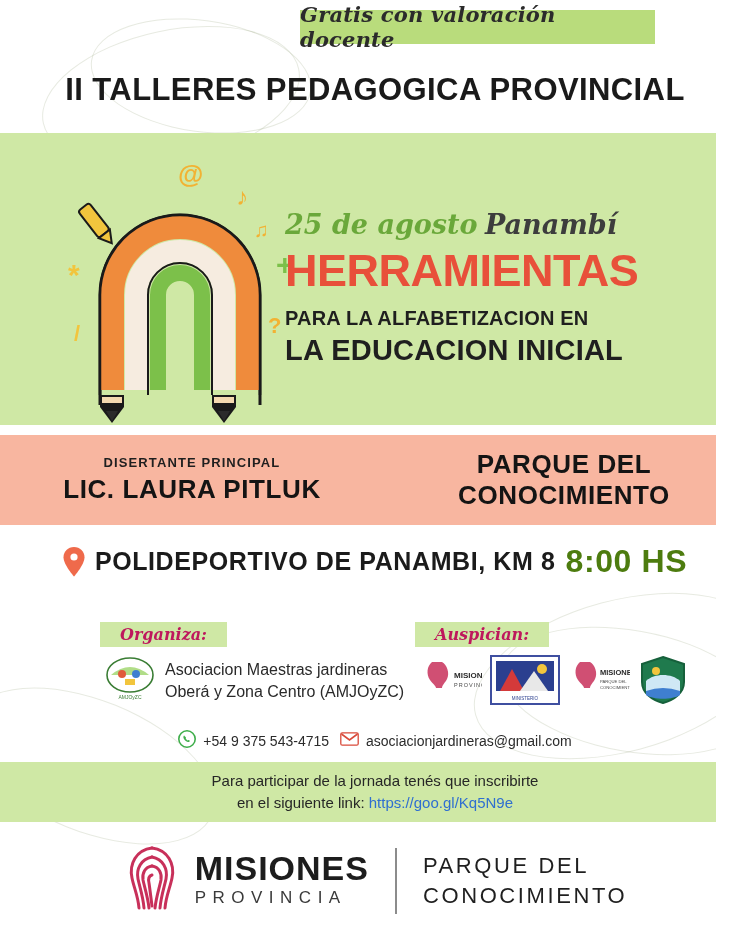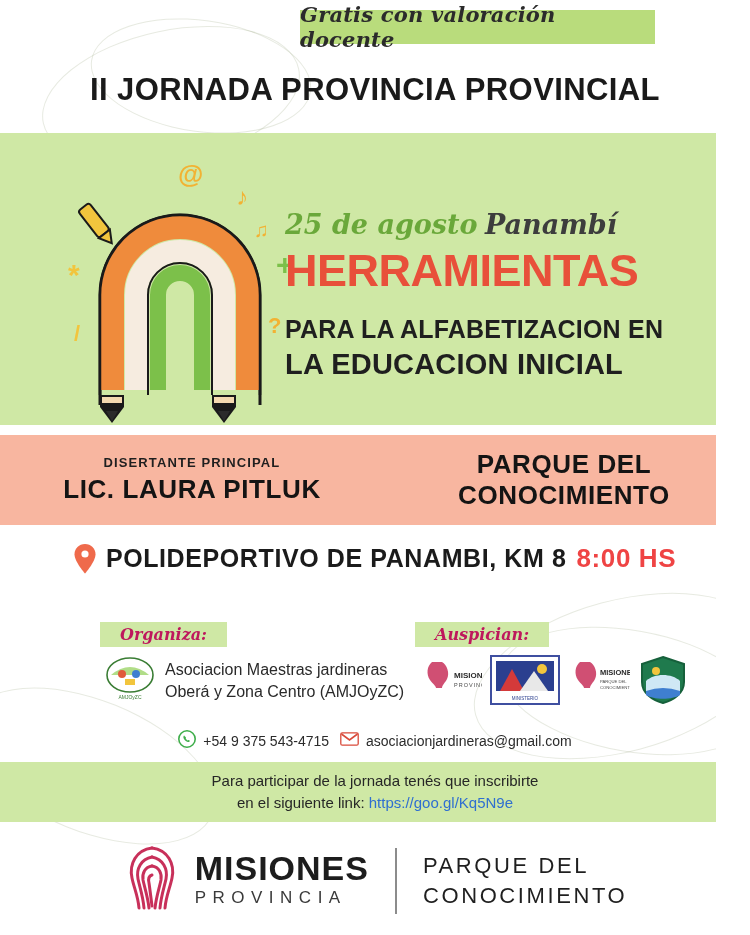--- a/index.html
+++ b/index.html
@@ -113,26 +113,26 @@
   }
   .headline {
     font-size: 45px;
     font-weight: bold;
     color: #e8503a;
     letter-spacing: -0.5px;
     line-height: 1.05;
     margin-top: 6px;
   }
   .subline {
-    font-size: 25px;
+    font-size: 20px;
     font-weight: bold;
     color: #1f1f1f;
     letter-spacing: 0.2px;
     line-height: 1.25;
-    margin-top: 20px;
+    margin-top: 12px;
   }
   .subline2 {
     font-size: 29px;
     font-weight: bold;
     color: #1f1f1f;
     letter-spacing: 0.2px;
     line-height: 1.2;
     margin-top: 2px;
   }
 
@@ -182,23 +182,23 @@
     height: 30px;
     position: relative;
   }
   .venue-text {
     font-size: 25px;
     font-weight: bold;
     color: #1b1b1b;
     letter-spacing: 0.6px;
   }
   .venue-time {
-    font-size: 26px;
-    font-weight: bold;
-    color: #ef4444;
+    font-size: 32px;
+    font-weight: bold;
+    color: #4d7c0f;
     letter-spacing: 0.6px;
   }
 
   
   .organiza-label, .auspician-label {
     position: absolute;
     background: #cfe8a5;
     font-family: "DejaVu Serif", serif;
     font-style: italic;
     font-weight: bold;
@@ -321,21 +321,21 @@
   <div class="watermark wm1"></div>
   <div class="watermark wm2"></div>
   <div class="watermark wm3"></div>
   <div class="watermark wm4"></div>
   <div class="watermark wm5"></div>
 
   <div class="top-banner">
     <span>Gratis con valoración docente</span>
   </div>
 
-  <div class="main-title">II JORNADA PROVINCIA PROVINCIAL</div>
+  <div class="main-title">II TALLERES PEDAGOGICA PROVINCIAL</div>
 
   <div class="green-block"></div>
 
   <div class="illustration">
     <svg width="280" height="280" viewBox="0 0 280 280" xmlns="http://www.w3.org/2000/svg">
 
       <path d="M60 260 L60 150 A80 80 0 0 1 220 150 L220 260" fill="none" stroke="#1a1a1a" stroke-width="3"></path>
       <path d="M60 260 L60 150 A80 80 0 0 1 220 150 L220 260" fill="none" stroke="#f0a04b" stroke-width="0"></path>
 
       <path d="M72 245 L72 150 A68 68 0 0 1 208 150 L208 245" fill="none" stroke="#ef8b3c" stroke-width="24"></path>

